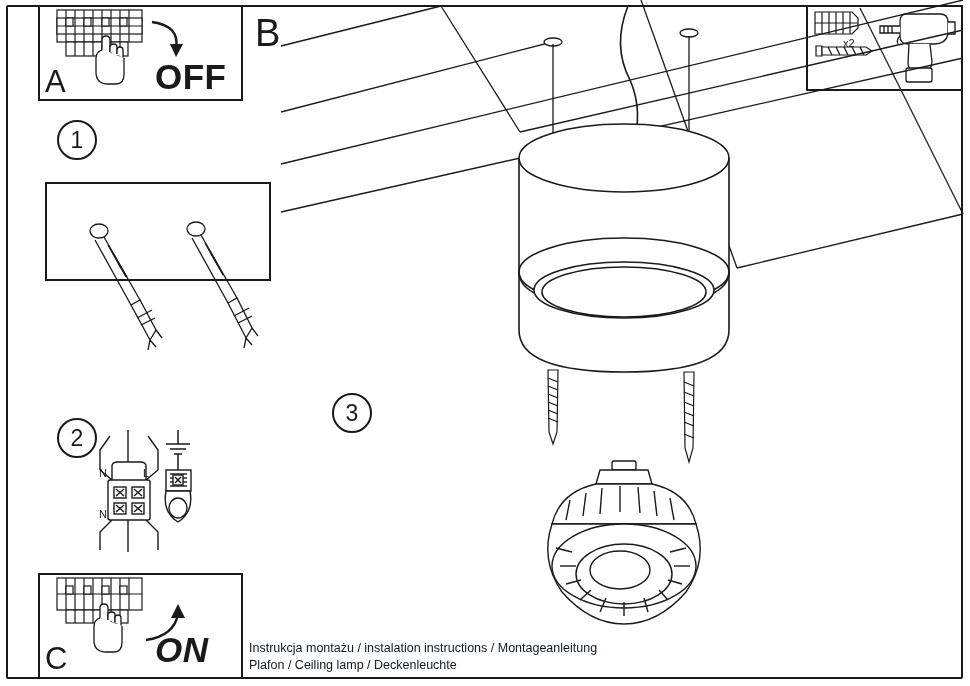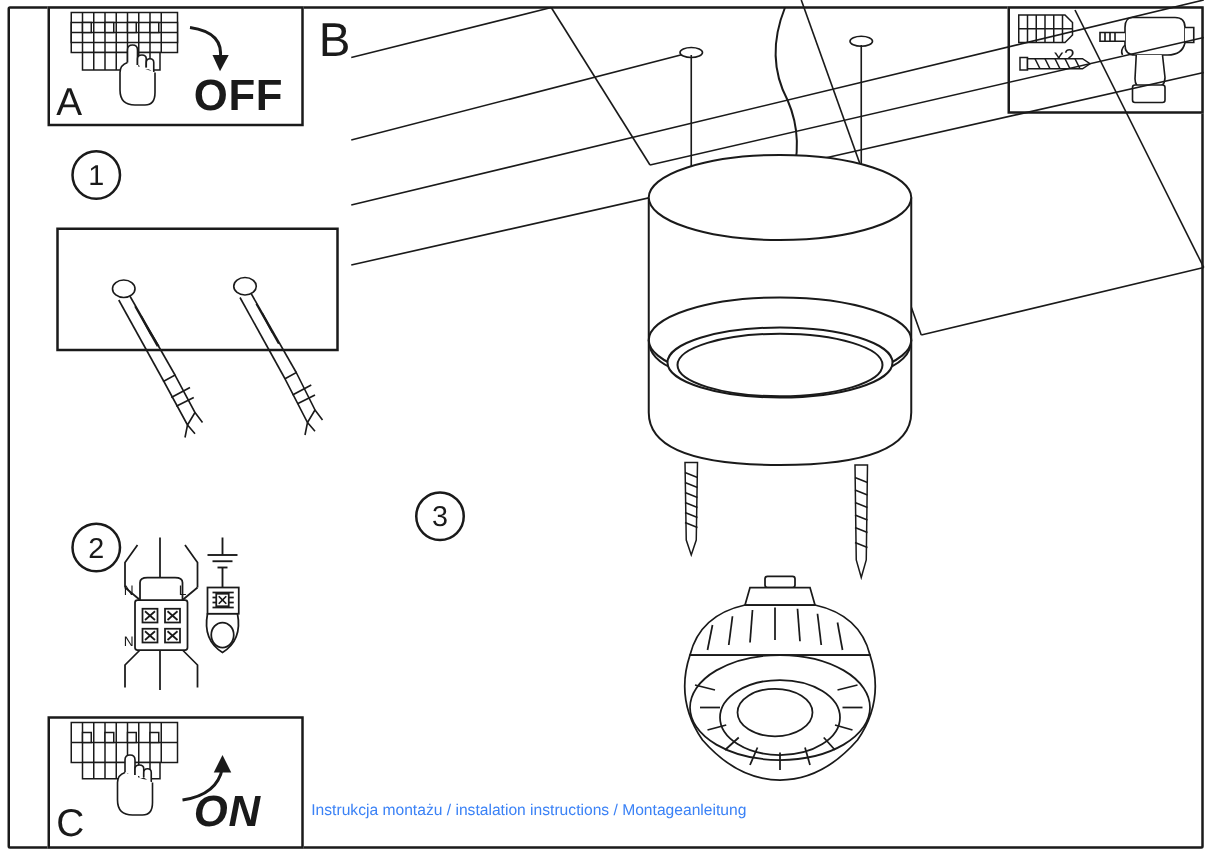--- a/index.html
+++ b/index.html
@@ -58,37 +58,37 @@
     display: flex;
     align-items: center;
     justify-content: center;
     font-size: 23px;
     color: #1a1a1a;
     background: #ffffff;
   }
   .caption {
     position: absolute;
     font-size: 12.5px;
-    color: #3b82f6;
+    color: #0f172a;
     white-space: nowrap;
   }
   .svgl {
     position: absolute;
     left: 0;
     top: 0;
     overflow: visible;
   }
   .nl {
     position: absolute;
     font-size: 11px;
     color: #1a1a1a;
   }
   .x2 {
     position: absolute;
-    font-size: 16px;
+    font-size: 11px;
     color: #1a1a1a;
     text-align: center;
   }
 </style>
 </head>
 <body>
 
 <div id="sheet">
 
   <div class="frame"></div>
@@ -395,14 +395,15 @@
       <line x1="624" y1="616" x2="624" y2="602"></line>
       <line x1="648" y1="612" x2="644" y2="598"></line>
       <line x1="668" y1="600" x2="659" y2="590"></line>
       <line x1="682" y1="584" x2="668" y2="580"></line>
       <line x1="690" y1="566" x2="674" y2="566"></line>
       <line x1="686" y1="548" x2="670" y2="552"></line>
     </g>
   </svg>
 
   <div class="caption" style="left:249px;top:641px;">Instrukcja montażu / instalation instructions / Montageanleitung</div>
+  <div class="caption" style="left:249px;top:658px;">Plafon / Ceiling lamp / Deckenleuchte</div>
 
 </div>
 
 </body></html>

